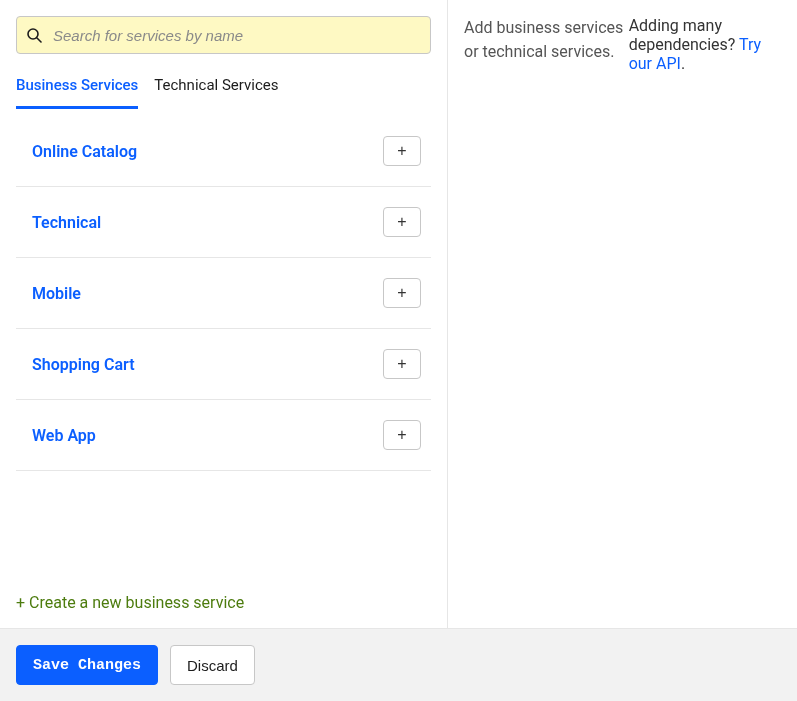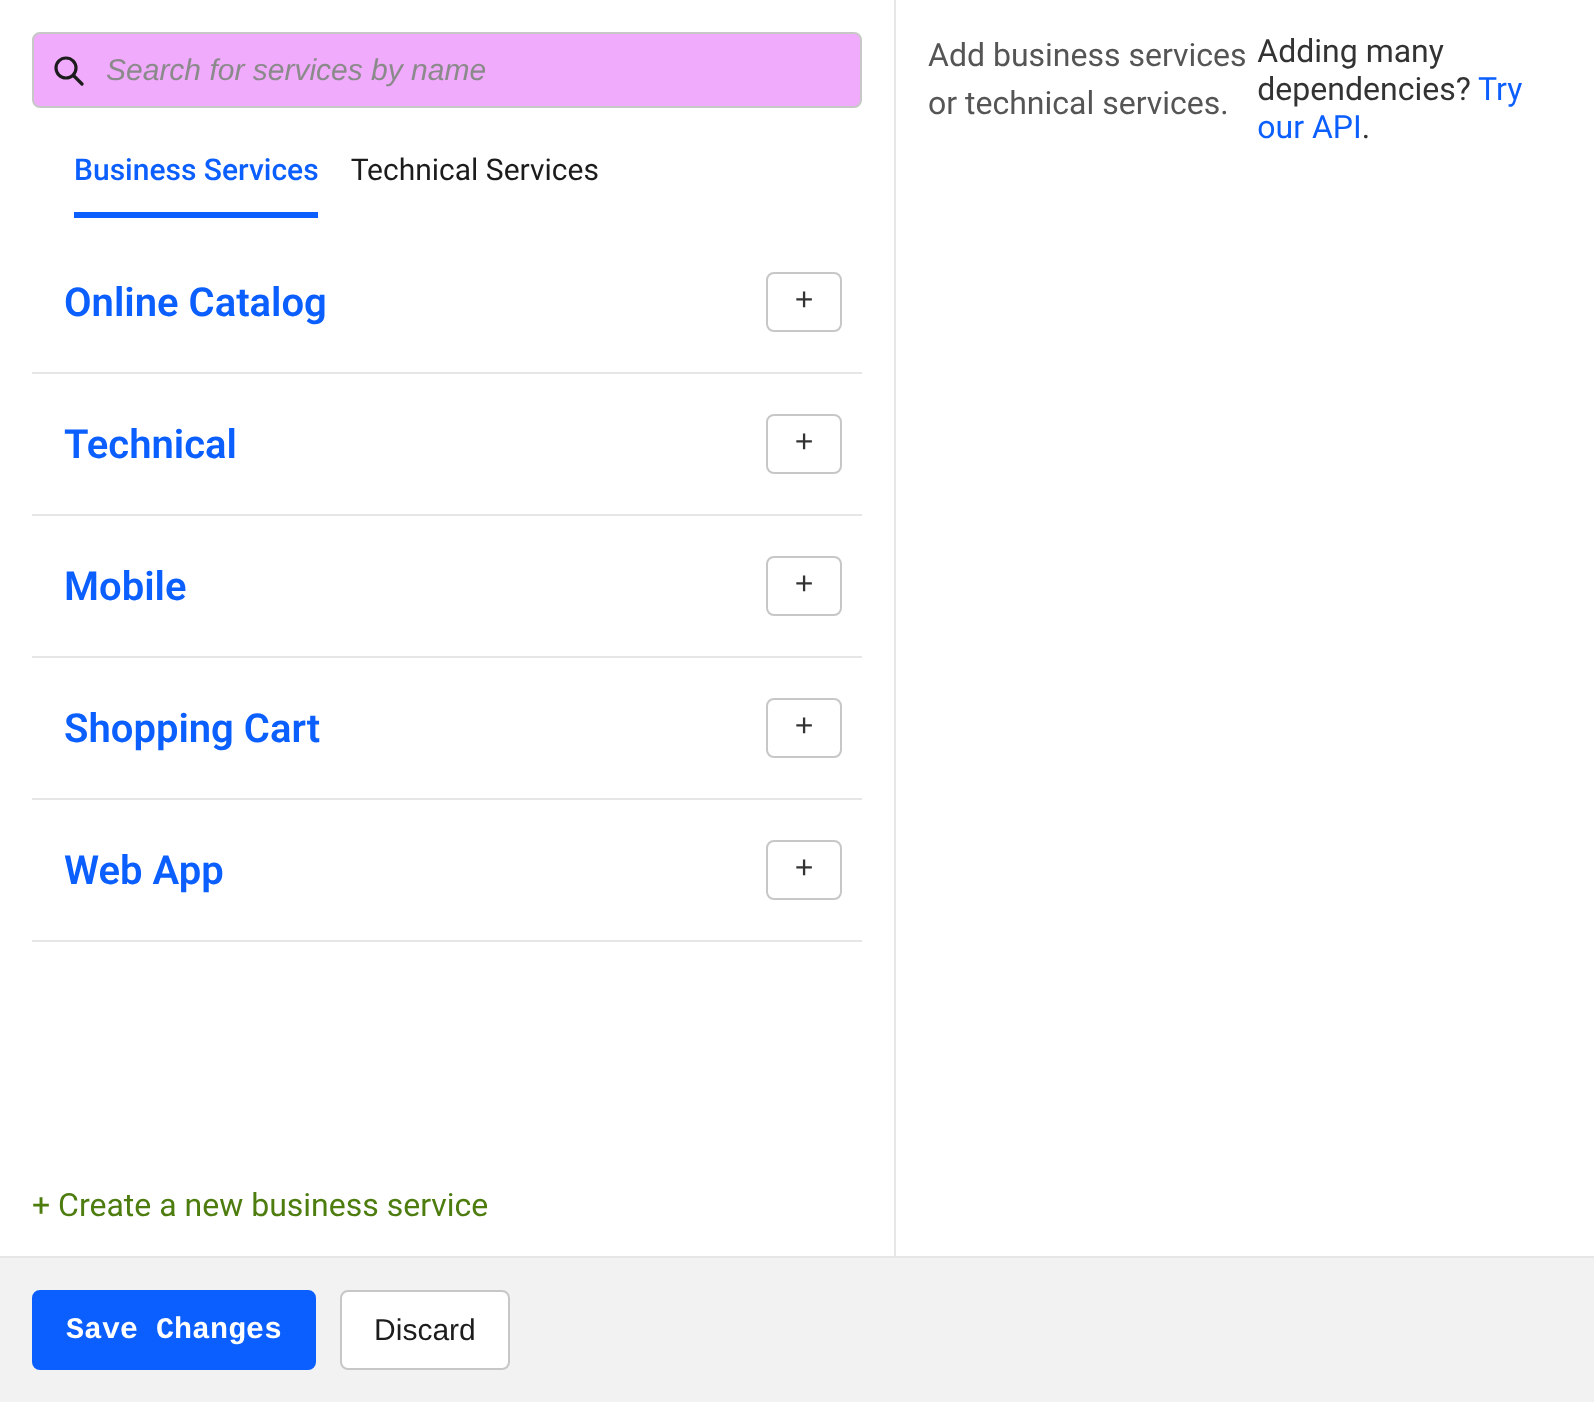--- a/index.html
+++ b/index.html
@@ -9,29 +9,29 @@
     .modal-title { font-size: 24px; font-weight: 800; letter-spacing: -0.01em; }
     .close-btn { background: transparent; border: 0; width: 24px; height: 24px; display: inline-flex; align-items: center; justify-content: center; cursor: pointer; color: #666; }
     .close-btn svg { width: 14px; height: 14px; }
     .modal-body { display: flex; flex: 1 1 auto; min-height: 0; }
     .left { width: 448px; border-right: 1px solid #e6e6e6; padding: 16px; display: flex; flex-direction: column; }
     .right { flex: 1; padding: 16px; display: flex; flex-direction: row; justify-content: space-between; }
     .right-top { color: #555; font-size: 16px; line-height: 1.5; }
     .right-bottom { color: #333; font-size: 16px; }
     .api-link { color: #0b5fff; text-decoration: none; }
     .search-wrap { position: relative; }
-    .search-input { width: 100%; height: 38px; border: 1px solid #c7c7c7; border-radius: 4px; padding: 0 12px 0 36px; font-size: 15px; font-style: italic; color: #333; background: #f0abfc; }
+    .search-input { width: 100%; height: 38px; border: 1px solid #c7c7c7; border-radius: 4px; padding: 0 12px 0 36px; font-size: 15px; font-style: italic; color: #333; background: #fef9c3; }
     .search-input::placeholder { color: #8a8a8a; }
     .search-icon { position: absolute; left: 10px; top: 50%; transform: translateY(-50%); width: 16px; height: 16px; color: #1c1c1c; }
     .tabs { display: flex; gap: 16px; margin-top: 12px; border-bottom: 1px solid transparent; }
     .tab { padding: 10px 0 12px 0; font-size: 15px; color: #1c1c1c; cursor: pointer; }
-    .tab.active { color: #0b5fff; border-bottom: 3px solid #0b5fff; font-weight: 500; margin-left: 21px; }
+    .tab.active { color: #0b5fff; border-bottom: 3px solid #0b5fff; font-weight: 500; }
     .list { margin-top: 6px; }
     .row { display: flex; align-items: center; justify-content: space-between; padding: 20px 0; border-bottom: 1px solid #e6e6e6; }
-    .row .name { color: #0b5fff; font-size: 20px; font-weight: 600; padding-left: 16px; cursor: pointer; }
+    .row .name { color: #0b5fff; font-size: 16px; font-weight: 600; padding-left: 16px; cursor: pointer; }
     .add-btn { width: 38px; height: 30px; border: 1px solid #c7c7c7; border-radius: 4px; background: #fff; display: inline-flex; align-items: center; justify-content: center; cursor: pointer; color: #333; font-size: 16px; margin-right: 10px; }
     .left-footer { margin-top: auto; padding-top: 16px; }
     .create-link { color: #4d7c0f; font-size: 16px; cursor: pointer; display: inline-block; }
     .modal-footer { background: #f2f2f2; border-top: 1px solid #e6e6e6; padding: 16px; display: flex; gap: 12px; }
     .btn { height: 40px; border-radius: 4px; font-size: 15px; cursor: pointer; padding: 0 16px; }
     .btn-primary { background: #0b5fff; color: #fff; border: 1px solid #0b5fff; font-weight: 600; font-family: Liberation Mono, monospace; }
     .btn-secondary { background: #fff; color: #1c1c1c; border: 1px solid #c7c7c7; }
   </style>
 </head>
 <body>

